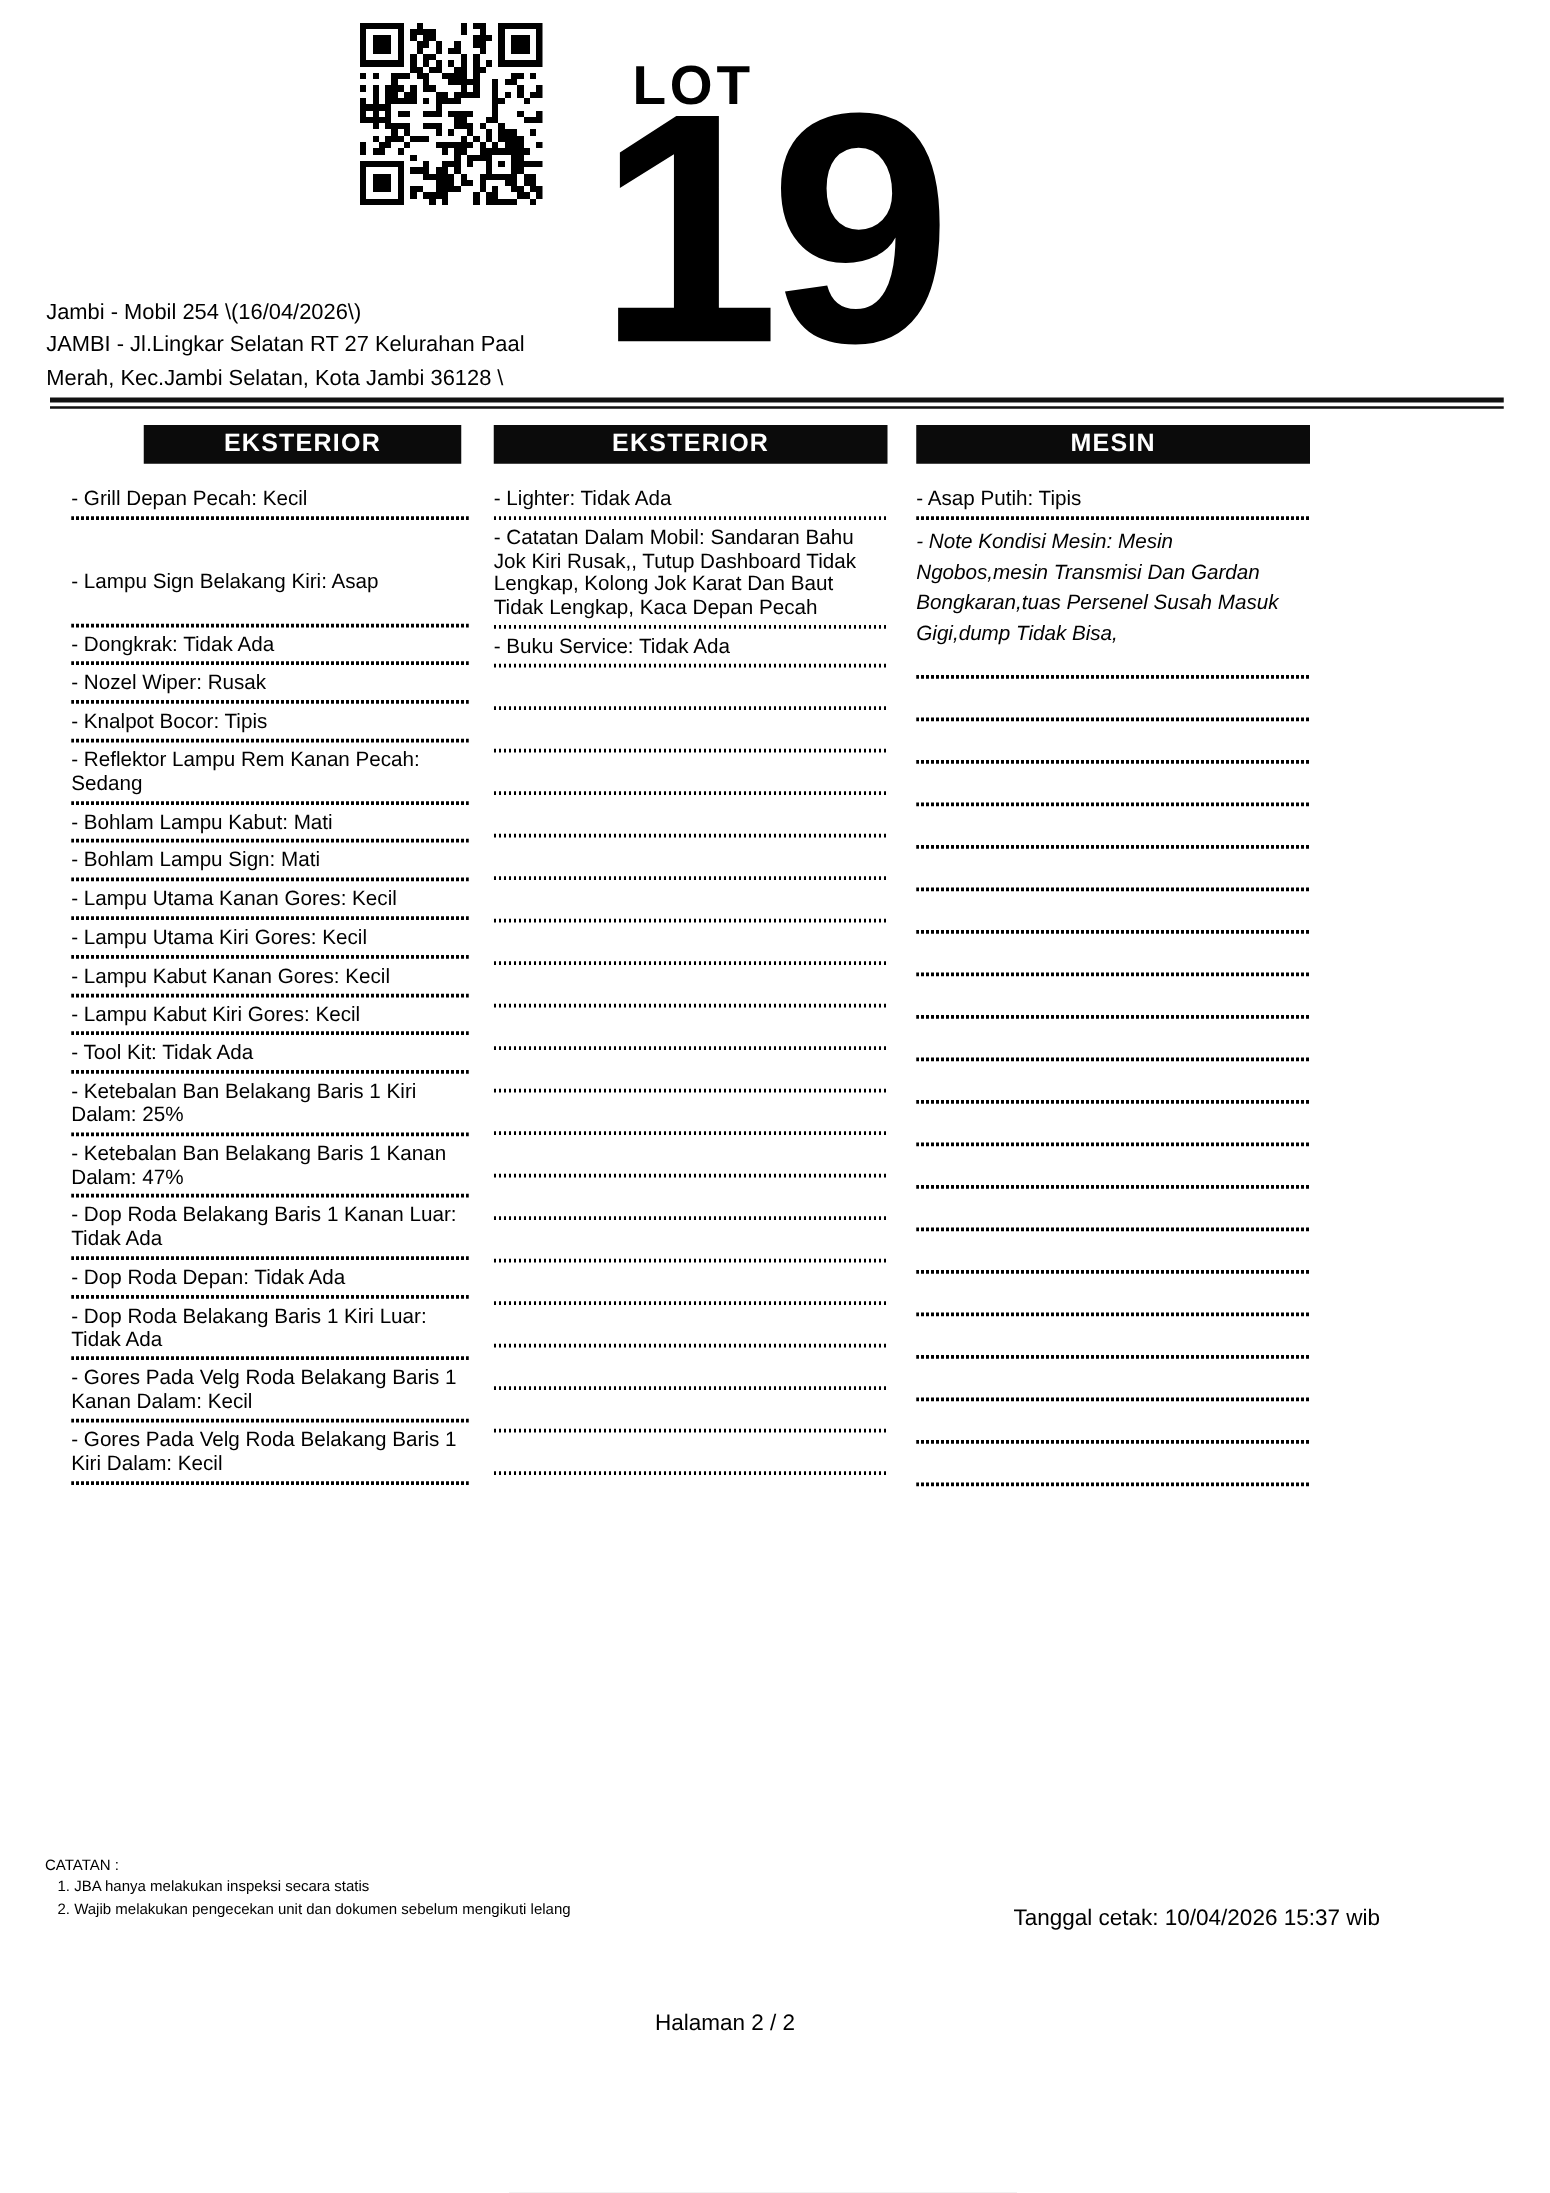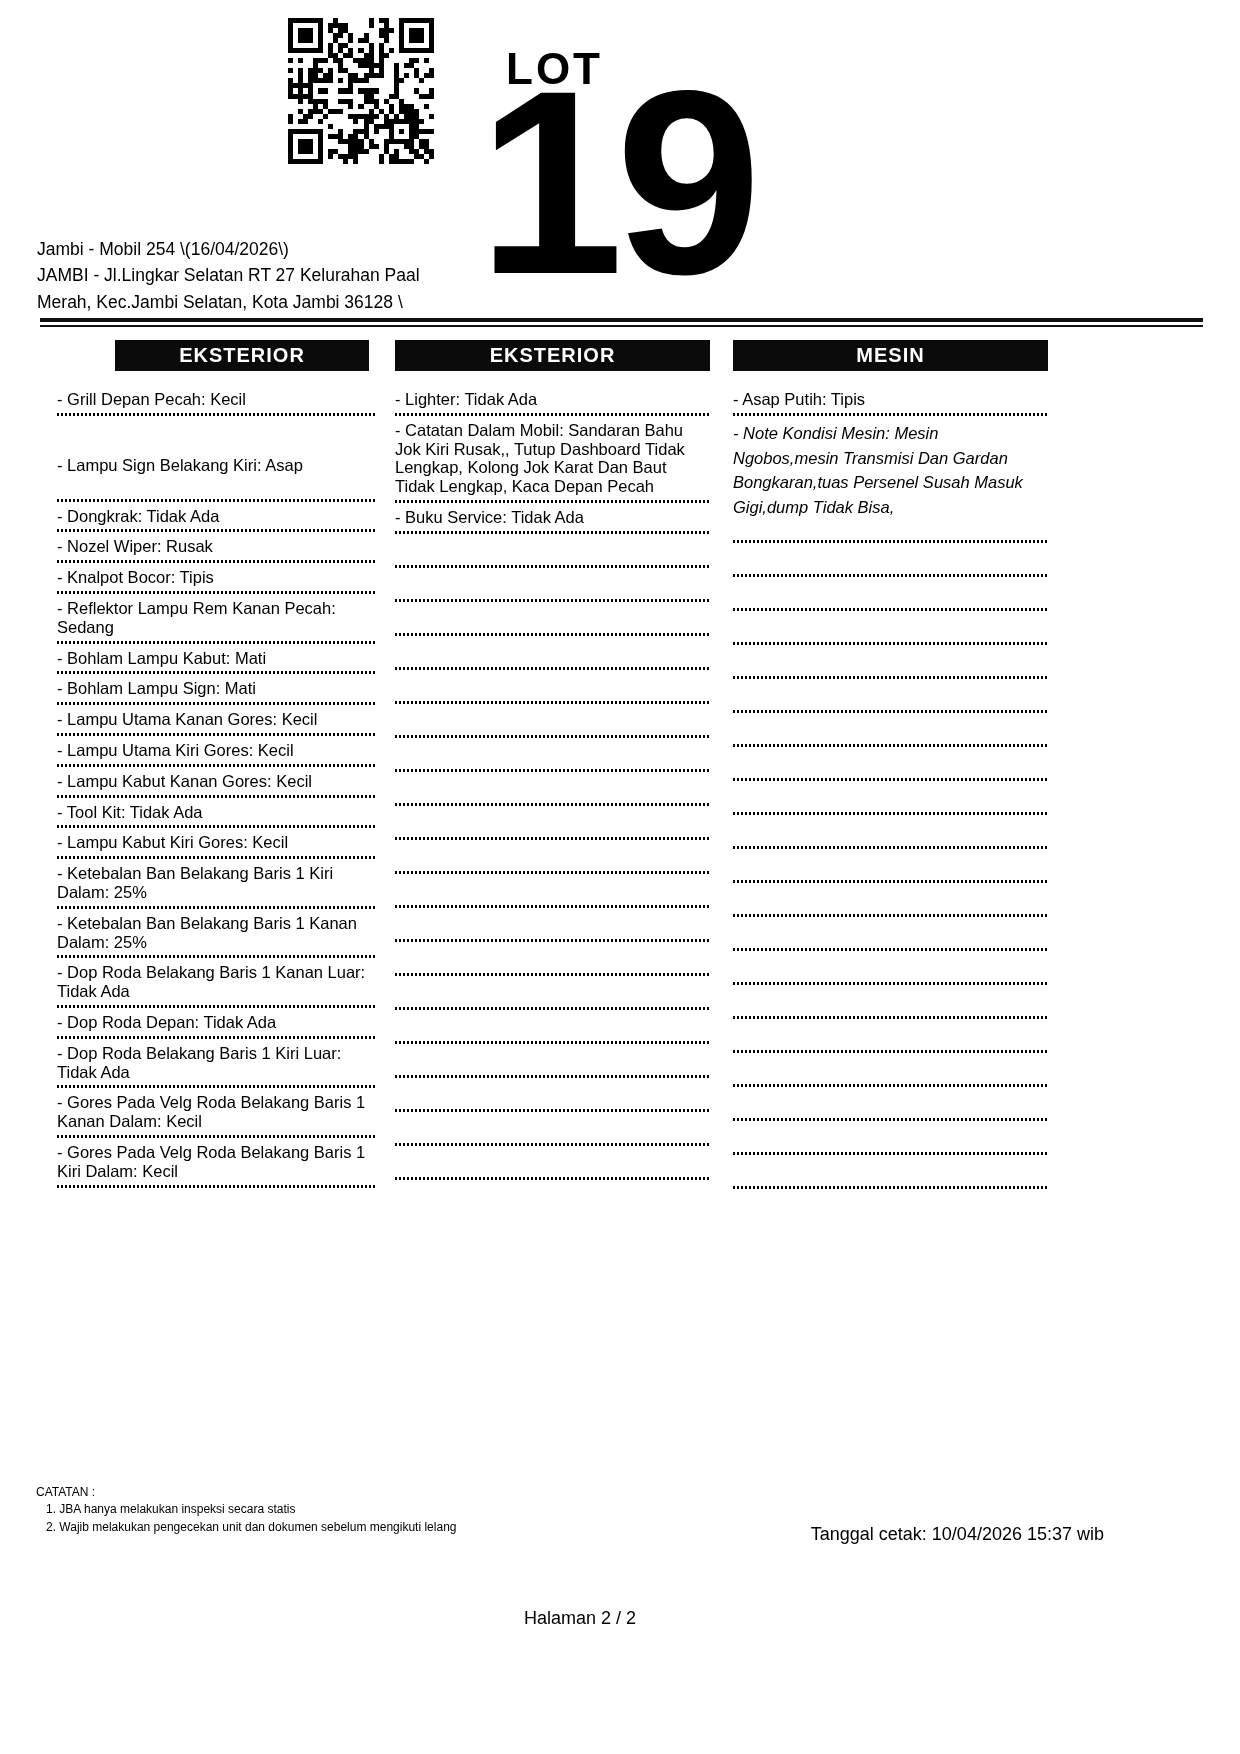--- a/index.html
+++ b/index.html
@@ -379,24 +379,24 @@
       <div class="cell tall">- Lampu Sign Belakang Kiri: Asap</div>
       <div class="cell">- Dongkrak: Tidak Ada</div>
       <div class="cell">- Nozel Wiper: Rusak</div>
       <div class="cell">- Knalpot Bocor: Tipis</div>
       <div class="cell">- Reflektor Lampu Rem Kanan Pecah: Sedang</div>
       <div class="cell">- Bohlam Lampu Kabut: Mati</div>
       <div class="cell">- Bohlam Lampu Sign: Mati</div>
       <div class="cell">- Lampu Utama Kanan Gores: Kecil</div>
       <div class="cell">- Lampu Utama Kiri Gores: Kecil</div>
       <div class="cell">- Lampu Kabut Kanan Gores: Kecil</div>
+      <div class="cell">- Lampu Kabut Kiri Gores: Kecil</div>
       <div class="cell">- Tool Kit: Tidak Ada</div>
-      <div class="cell">- Lampu Kabut Kiri Gores: Kecil</div>
       <div class="cell">- Ketebalan Ban Belakang Baris 1 Kiri Dalam: 25%</div>
-      <div class="cell">- Ketebalan Ban Belakang Baris 1 Kanan Dalam: 25%</div>
+      <div class="cell">- Ketebalan Ban Belakang Baris 1 Kanan Dalam: 47%</div>
       <div class="cell">- Dop Roda Belakang Baris 1 Kanan Luar: Tidak Ada</div>
       <div class="cell">- Dop Roda Depan: Tidak Ada</div>
       <div class="cell">- Dop Roda Belakang Baris 1 Kiri Luar: Tidak Ada</div>
       <div class="cell">- Gores Pada Velg Roda Belakang Baris 1 Kanan Dalam: Kecil</div>
       <div class="cell">- Gores Pada Velg Roda Belakang Baris 1 Kiri Dalam: Kecil</div>
     </div>
 
     <div class="col-int">
       <div class="hdr">EKSTERIOR</div>
       <div class="cell">- Lighter: Tidak Ada</div>

